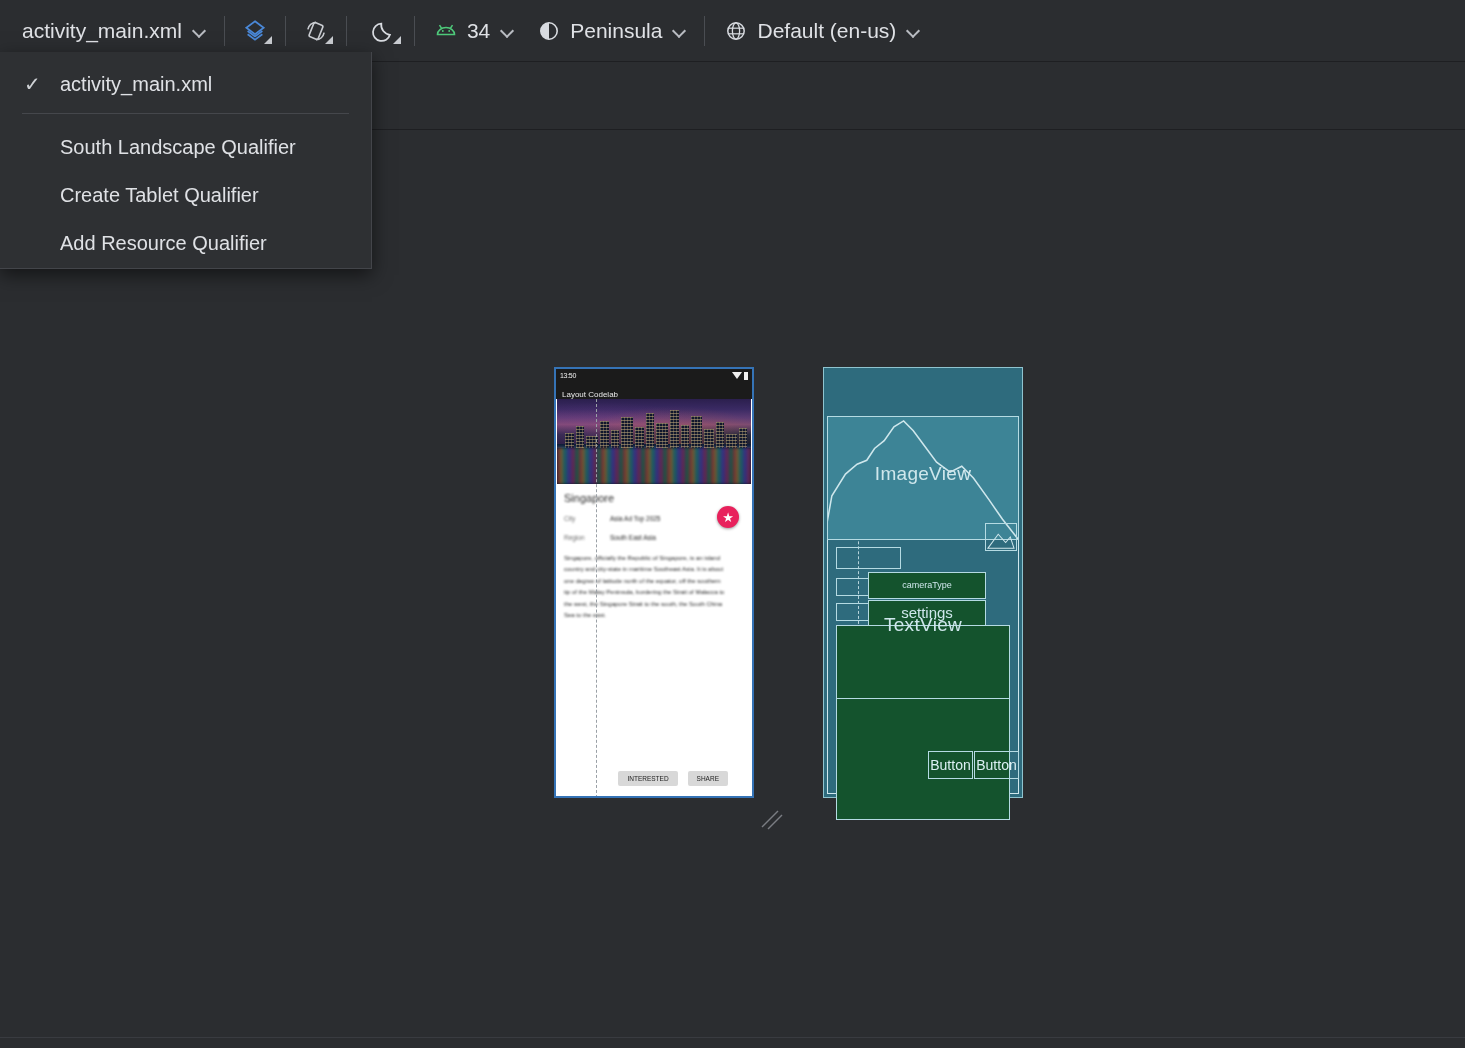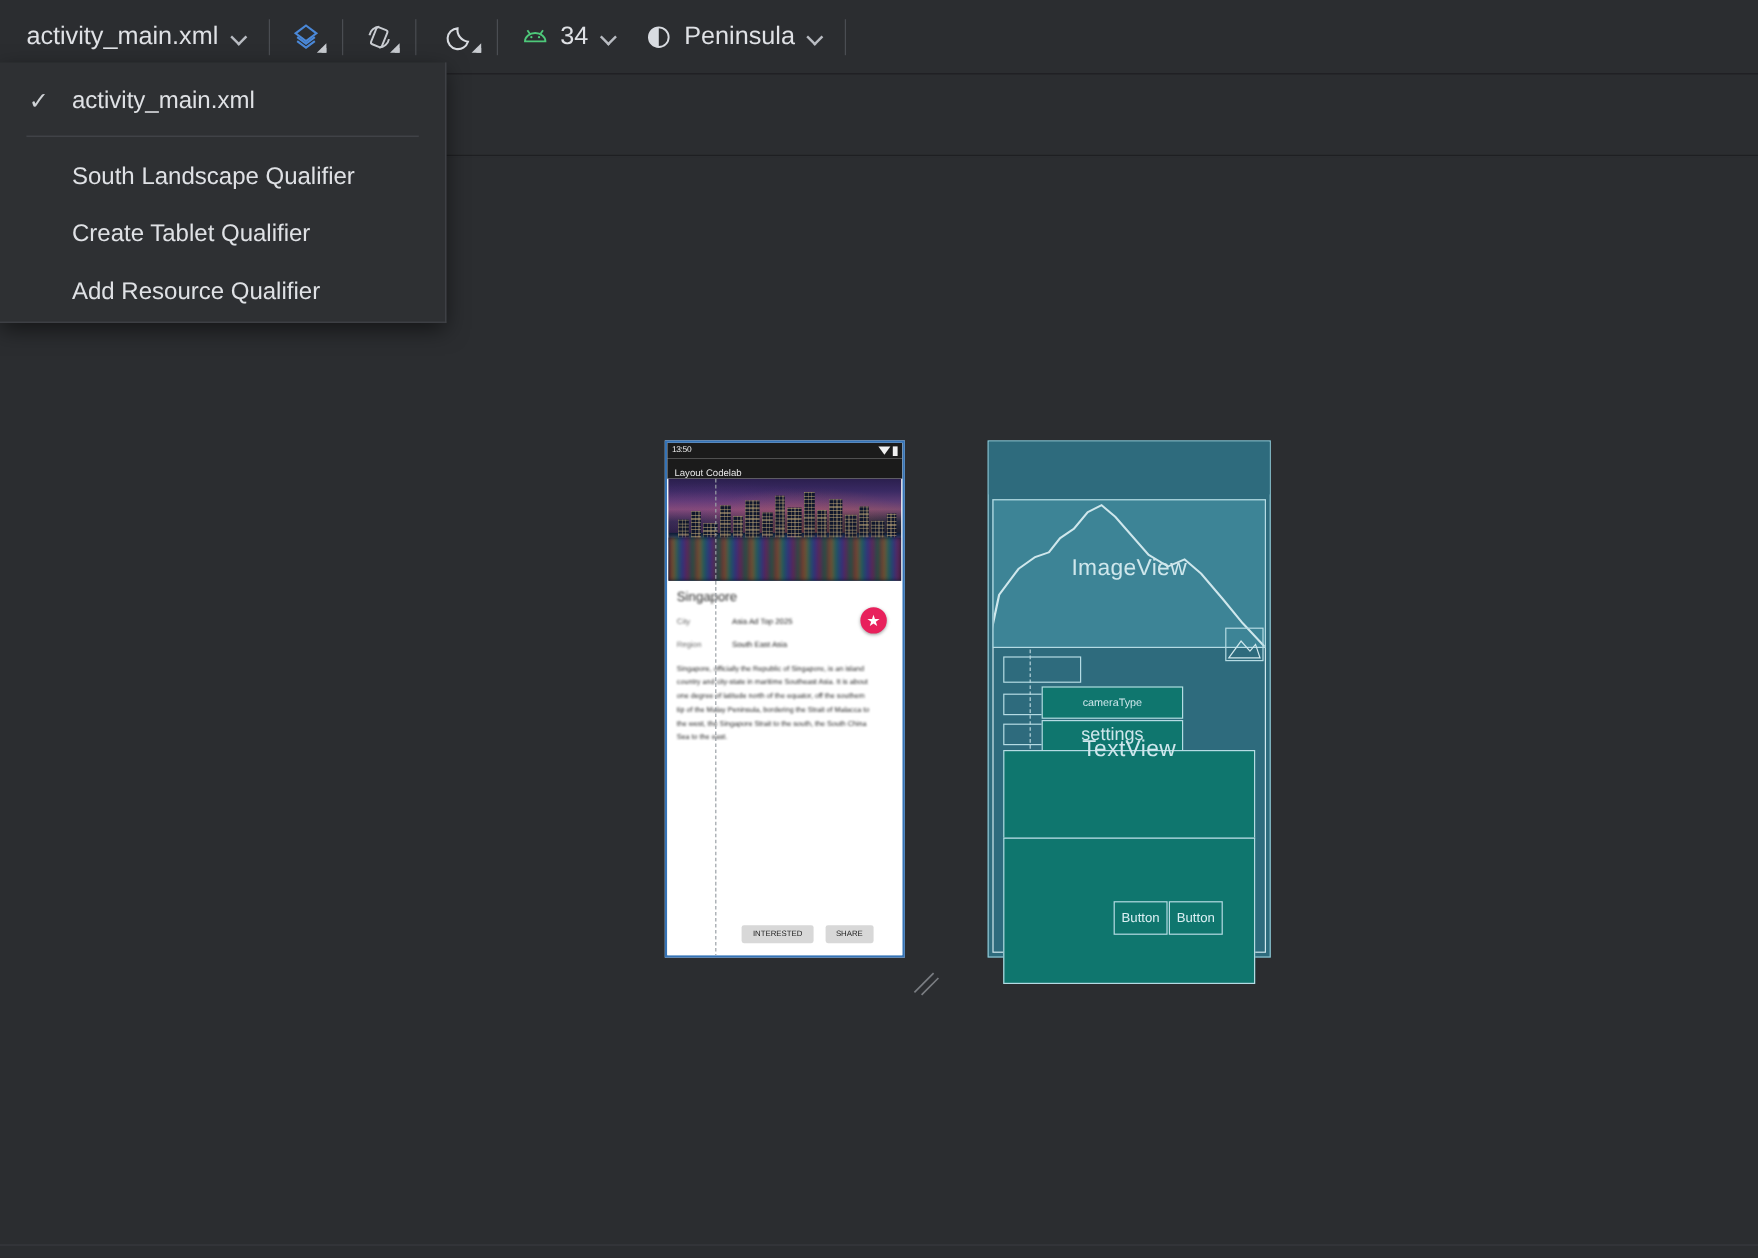--- a/index.html
+++ b/index.html
@@ -161,46 +161,46 @@
     background: #d8d8d8; color: #222; font-size: 6.5px;
     padding: 4px 9px; border-radius: 2px; filter: blur(.6px);
   }
   .resize-handle {
     position: absolute; left: 758px; top: 805px; width: 28px; height: 28px;
   }
 
   
   .blueprint {
     position: absolute; left: 823px; top: 367px;
-    width: 236px; height: 431px;
+    width: 200px; height: 431px;
     background: #2e6b7d;
     border: 1px solid #8fc4cf;
   }
   .bp-appbar { height: 44px; background: #2e6b7d; border-bottom: 0; }
   .bp-root {
     position: absolute; left: 3px; right: 3px; top: 48px; bottom: 3px;
     border: 1px solid #cfe7ec;
   }
   .bp-box { position: absolute; border: 1px solid #b5dbe3; }
-  .bp-fill-light { background: #0f766e; }
+  .bp-fill-light { background: #14532d; }
   .bp-label {
     position: absolute; left: 0; right: 0; text-align: center;
     color: #cfe7ec; font-size: 19px; letter-spacing: .3px; white-space: nowrap;
     pointer-events: none;
   }
   .bp-small-label {
     position: absolute; left: 0; right: 0; text-align: center;
     color: #cfe7ec; font-size: 9px; white-space: nowrap;
   }
   .bp-guide {
     position: absolute; left: 30px; top: 0; bottom: 0;
     border-left: 1px dashed #cfe7ec; opacity: .85;
   }
   .bp-mountain { position: absolute; left: 0; top: 0; width: 100%; height: 100%; }
-  .bp-btn-label { font-size: 11px; color: #dcf0f4; }
+  .bp-btn-label { font-size: 14px; color: #dcf0f4; }
 </style>
 </head>
 <body>
 
 <div id="root">
 
   <div class="toolbar">
 
     <div class="tb-item" style="margin-left:12px;">
       <span>activity_main.xml</span>
@@ -257,20 +257,30 @@
       <svg width="24" height="24" viewBox="0 0 24 24">
         <circle cx="12" cy="12" r="8.2" fill="none" stroke="#d8dbe0" stroke-width="1.6"></circle>
         <path d="M12 3.8 A8.2 8.2 0 0 0 12 20.2 Z" fill="#d8dbe0"></path>
       </svg>
       <span>Peninsula</span>
       <span class="chev"></span>
     </div>
 
     <div class="tb-sep"></div>
 
+    <div class="tb-item">
+      <svg width="24" height="24" viewBox="0 0 24 24">
+        <circle cx="12" cy="12" r="8.2" fill="none" stroke="#d8dbe0" stroke-width="1.5"></circle>
+        <ellipse cx="12" cy="12" rx="3.6" ry="8.2" fill="none" stroke="#d8dbe0" stroke-width="1.3"></ellipse>
+        <line x1="3.9" y1="9.2" x2="20.1" y2="9.2" stroke="#d8dbe0" stroke-width="1.2"></line>
+        <line x1="3.9" y1="14.8" x2="20.1" y2="14.8" stroke="#d8dbe0" stroke-width="1.2"></line>
+      </svg>
+      <span>Default (en-us)</span>
+      <span class="chev"></span>
+    </div>
   </div>
 
   <div class="subbar"></div>
 
   <div class="canvas"></div>
 
   <div class="device">
     <div class="dev-statusbar">
       <span class="dev-clock">13:50</span>
       <span class="dev-sysicons">

